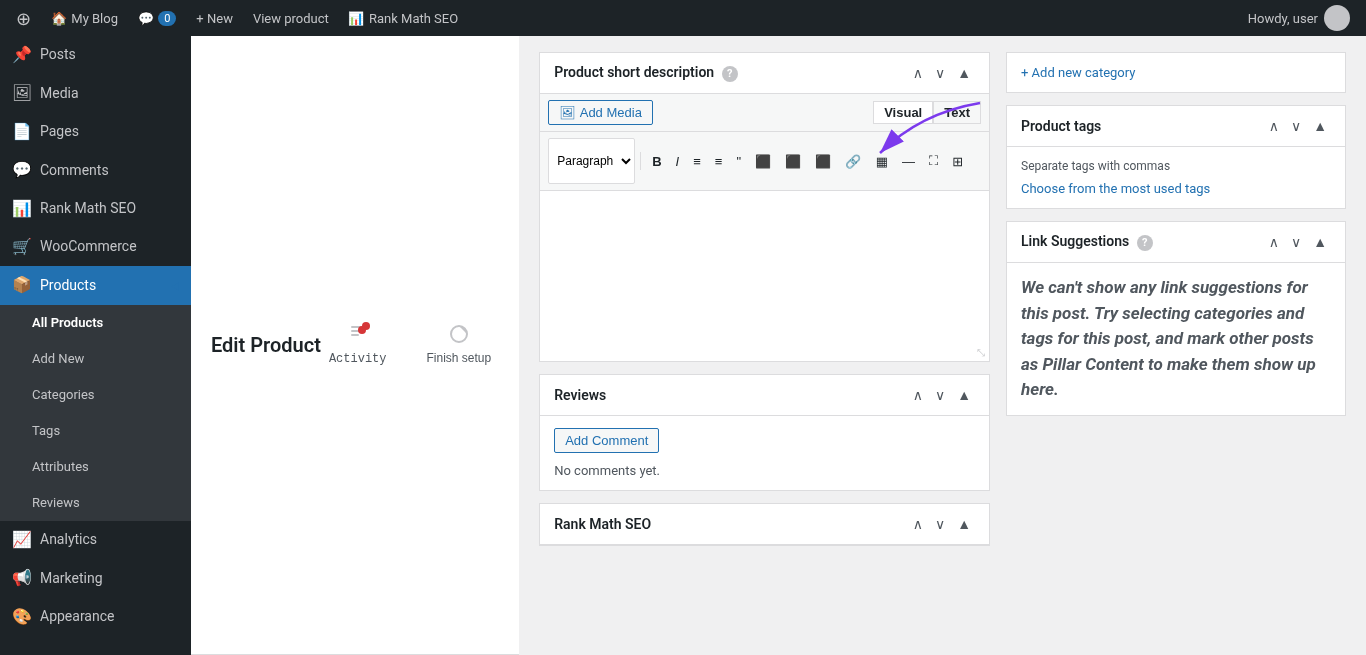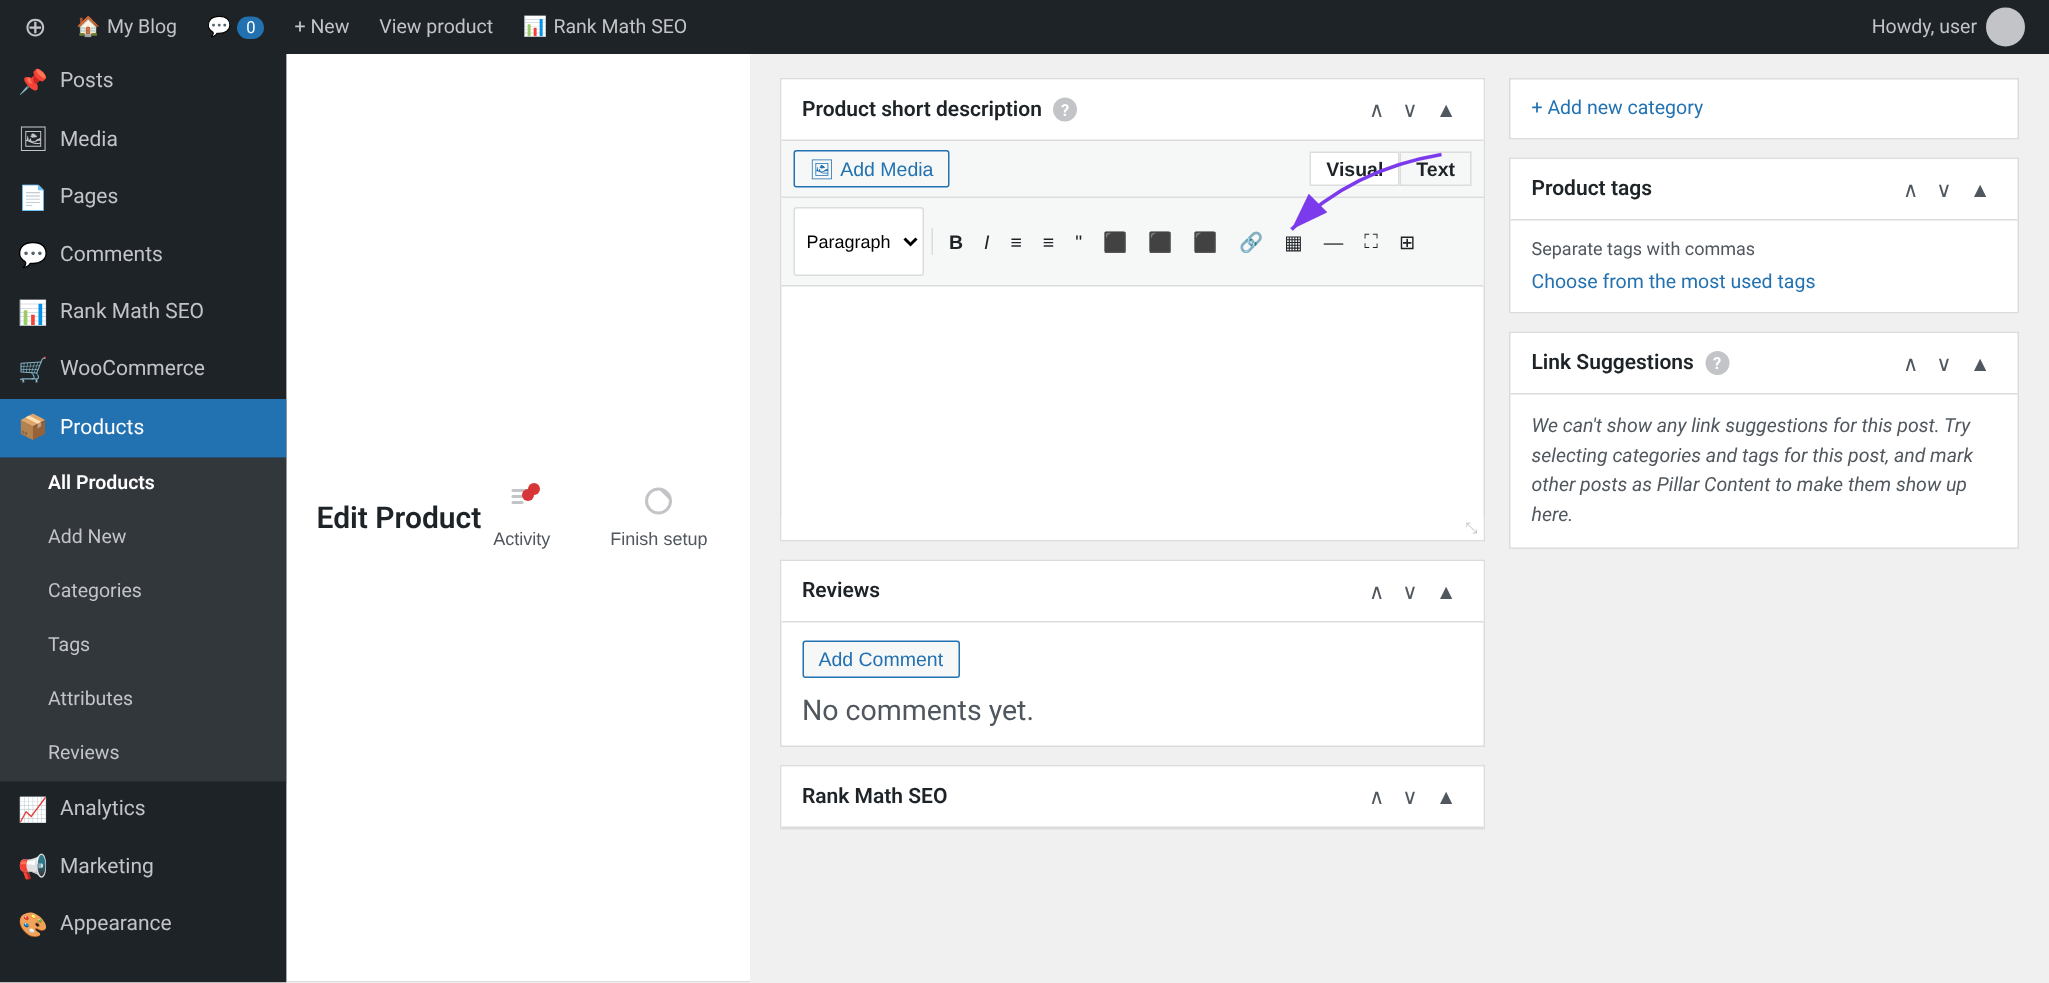--- a/index.html
+++ b/index.html
@@ -95,21 +95,21 @@
       align-items: center;
       gap: 2px;
       cursor: pointer;
       color: #50575e;
       font-size: 12px;
       padding: 4px 8px;
       background: none;
       border: none;
     }
     .header-action-btn .action-icon { font-size: 20px; color: #50575e; }
-    .header-action-btn.has-dot { position: relative; }
+    .header-action-btn.has-dot { position: relative; font-family: Liberation Mono, monospace; }
     .header-action-btn.has-dot .action-icon::after {
       content: '';
       position: absolute;
       top: 2px;
       right: 2px;
       width: 8px;
       height: 8px;
       background: #d63638;
       border-radius: 50%;
     }
@@ -237,21 +237,21 @@
     
     .add-comment-btn {
       padding: 4px 10px;
       border: 1px solid #2271b1;
       background: #f6f7f7;
       color: #2271b1;
       cursor: pointer;
       font-size: 13px;
       border-radius: 2px;
     }
-    .no-comments { color: #50575e; margin-top: 10px; font-size: 19px; }
+    .no-comments { color: #50575e; margin-top: 10px; font-size: 13px; }
 
     
     .right-sidebar {
       width: 340px;
       flex-shrink: 0;
       display: flex;
       flex-direction: column;
       gap: 12px;
       overflow-y: auto;
     }
@@ -314,22 +314,23 @@
     .choose-tags-link {
       color: #2271b1;
       text-decoration: none;
       font-size: 13px;
       cursor: pointer;
     }
 
     .link-suggestions-text {
       font-style: italic;
       color: #50575e;
-      font-size: 13px;
+      font-size: 17px;
       line-height: 1.5;
+      font-weight: bold;
     }
 
     
     .tooltip-icon {
       display: inline-flex;
       align-items: center;
       justify-content: center;
       width: 16px;
       height: 16px;
       border-radius: 50%;

